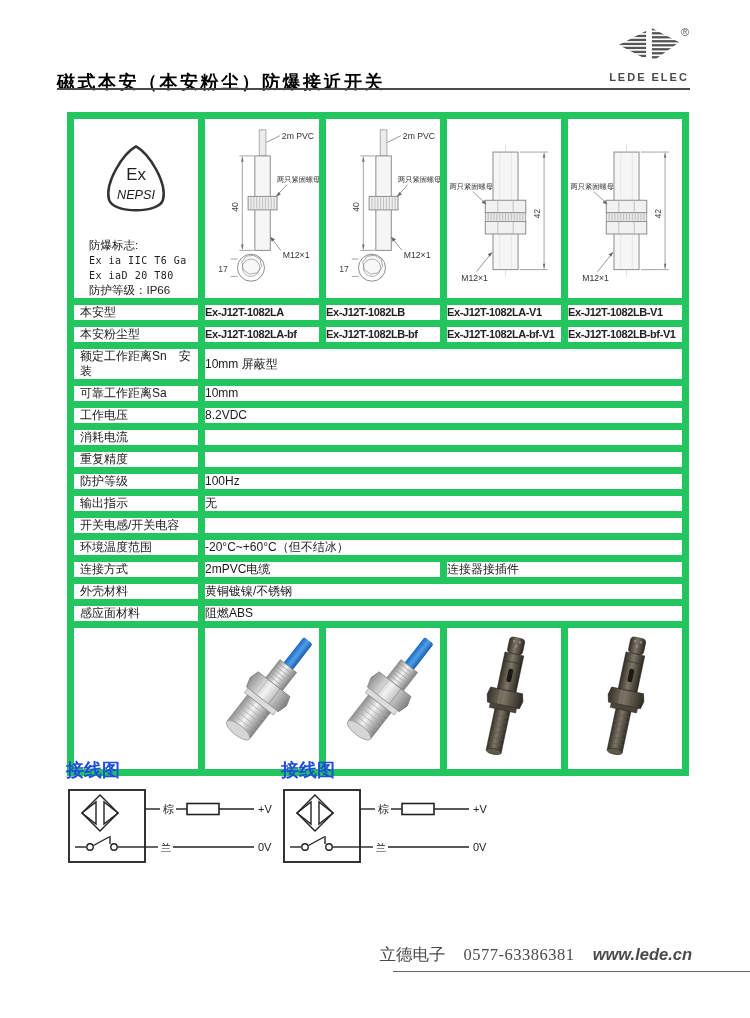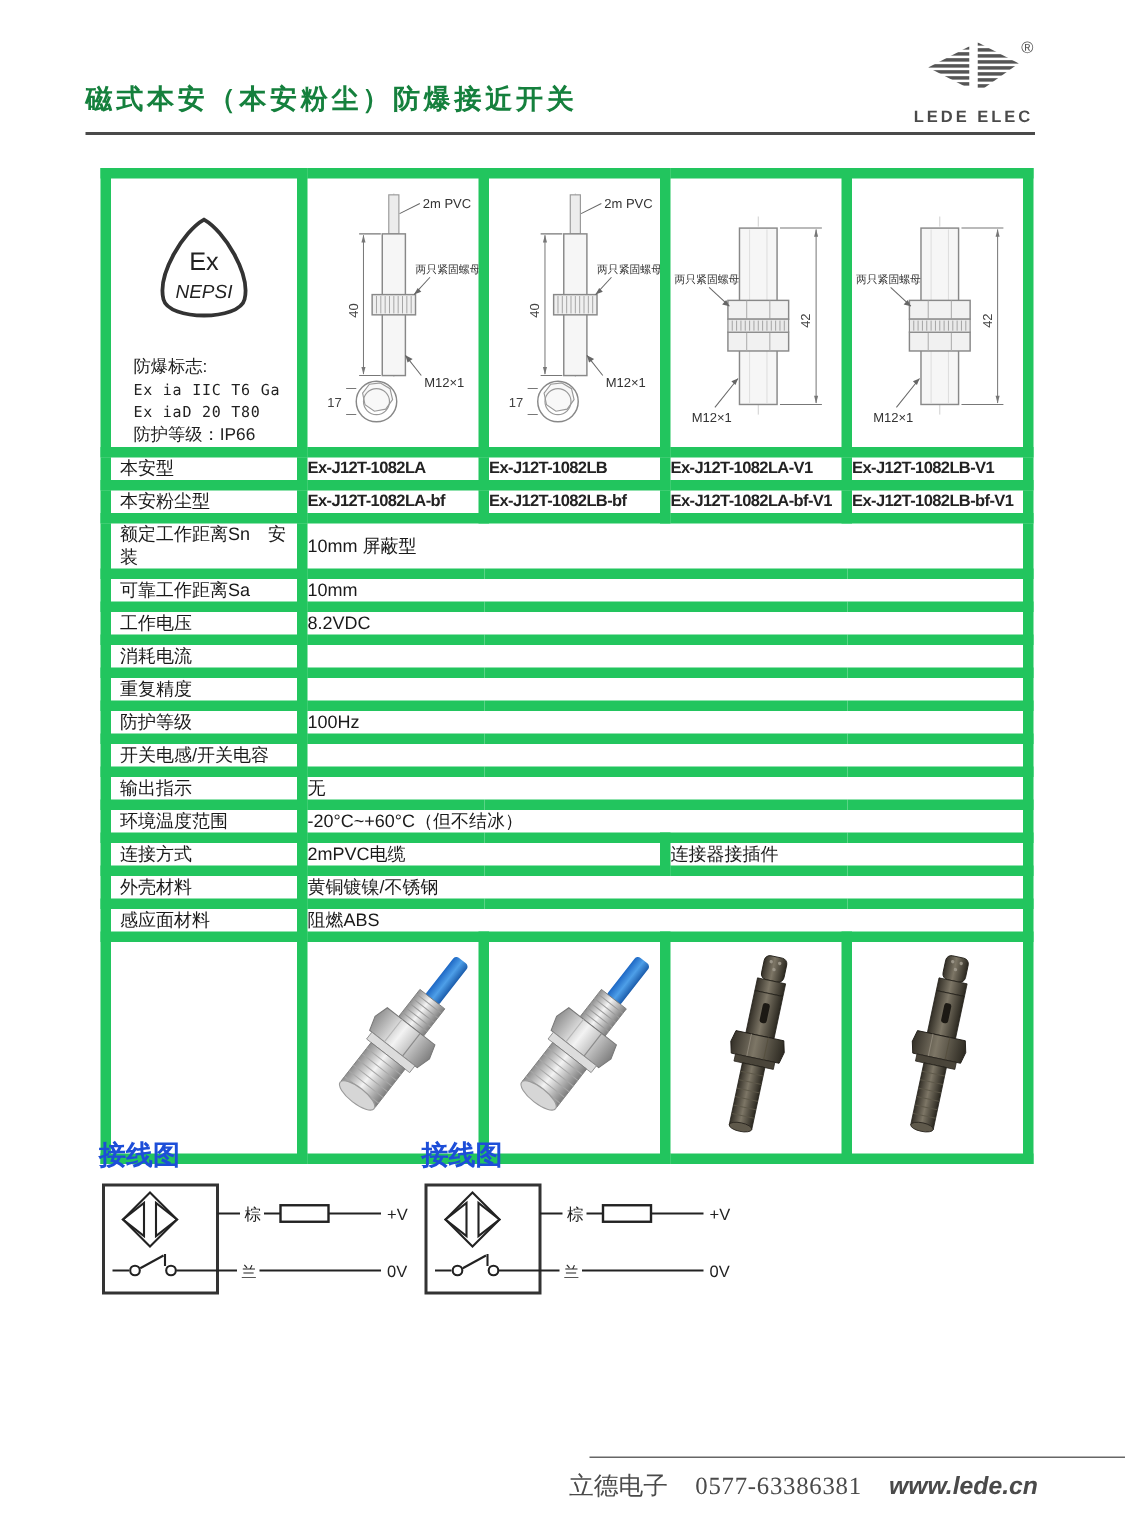--- a/index.html
+++ b/index.html
@@ -4,22 +4,22 @@
 <style>
   * { margin:0; padding:0; box-sizing:border-box; }
   html,body { background:#e8e8e8; }
   .page {
     position:relative; width:750px; height:1018px; margin:0 auto;
     background:#ffffff; overflow:hidden;
     font-family:"Liberation Sans", sans-serif; color:#222;
   }
   
   .title {
-    position:absolute; left:57px; top:54px;
-    font-family:"Liberation Serif", serif; font-size:18px; color:#15803d;
+    position:absolute; left:57px; top:70px;
+    font-family:"Liberation Serif", serif; font-size:18px; color:#000000;
     letter-spacing:2.5px; font-weight:600;
   }
   .header-rule { position:absolute; left:57px; top:88px; width:633px; height:2px; background:#4a4a4a; }
   .logo { position:absolute; top:24px; right:55px; width:92px; text-align:center; }
   .logo .rmark { position:absolute; right:6px; top:2px; font-size:11px; color:#555; }
   .logo .brand { font-size:11px; font-weight:bold; letter-spacing:2px; color:#4a4a4a; margin-top:1px; }
   
   .spec { position:absolute; left:67px; top:112px; border-collapse:collapse; table-layout:fixed; width:616px; }
   .spec td { border:7px solid #22c55e; font-size:12px; vertical-align:middle; overflow:hidden; }
   .spec col.c0 { width:131px; }
@@ -35,21 +35,21 @@
   .cert-svg { margin-top:24px; }
   .cert-text { text-align:left; padding-left:15px; margin-top:16px; line-height:15px; }
   .cert-text .c1 { font-size:11.5px; }
   .cert-text .c2 { font-family:"DejaVu Sans Mono", monospace; font-size:10px; letter-spacing:0.5px; }
   
   .wiring { position:absolute; top:758px; width:218px; }
   .wiring.w1 { left:66px; } .wiring.w2 { left:281px; }
   .wiring-title { font-size:18px; font-weight:700; color:#1d4ed8; margin-bottom:5px; }
   
   .footer {
-    position:absolute; top:980px; right:58px; text-align:right;
+    position:absolute; top:944px; right:58px; text-align:right;
     font-family:"Liberation Serif", serif; font-size:16.5px; color:#4a4a4a; white-space:nowrap;
   }
   .footer .phone { margin-left:14px; letter-spacing:0.5px; }
   .footer .site { margin-left:14px; font-family:"Liberation Sans", sans-serif; font-weight:bold; font-style:italic; }
   .footer-rule { position:absolute; top:971px; left:393px; width:357px; height:1px; background:#666; }
   svg text { font-family:"Liberation Sans", sans-serif; }
 </style>
 </head>
 <body>
 
@@ -322,26 +322,26 @@
     </tr>
     <tr class="r-row">
       <td class="lbl">重复精度</td>
       <td class="val" colspan="4"></td>
     </tr>
     <tr class="r-row">
       <td class="lbl">防护等级</td>
       <td class="val" colspan="4">100Hz</td>
     </tr>
     <tr class="r-row">
+      <td class="lbl">输出指示</td>
+      <td class="val" colspan="4">无</td>
+    </tr>
+    <tr class="r-row">
       <td class="lbl">开关电感/开关电容</td>
       <td class="val" colspan="4"></td>
-    </tr>
-    <tr class="r-row">
-      <td class="lbl">输出指示</td>
-      <td class="val" colspan="4">无</td>
     </tr>
     <tr class="r-row">
       <td class="lbl">环境温度范围</td>
       <td class="val" colspan="4">-20°C~+60°C（但不结冰）</td>
     </tr>
 
     <tr class="r-row">
       <td class="lbl">连接方式</td>
       <td class="val" colspan="2">2mPVC电缆</td>
       <td class="val" colspan="2">连接器接插件</td>

